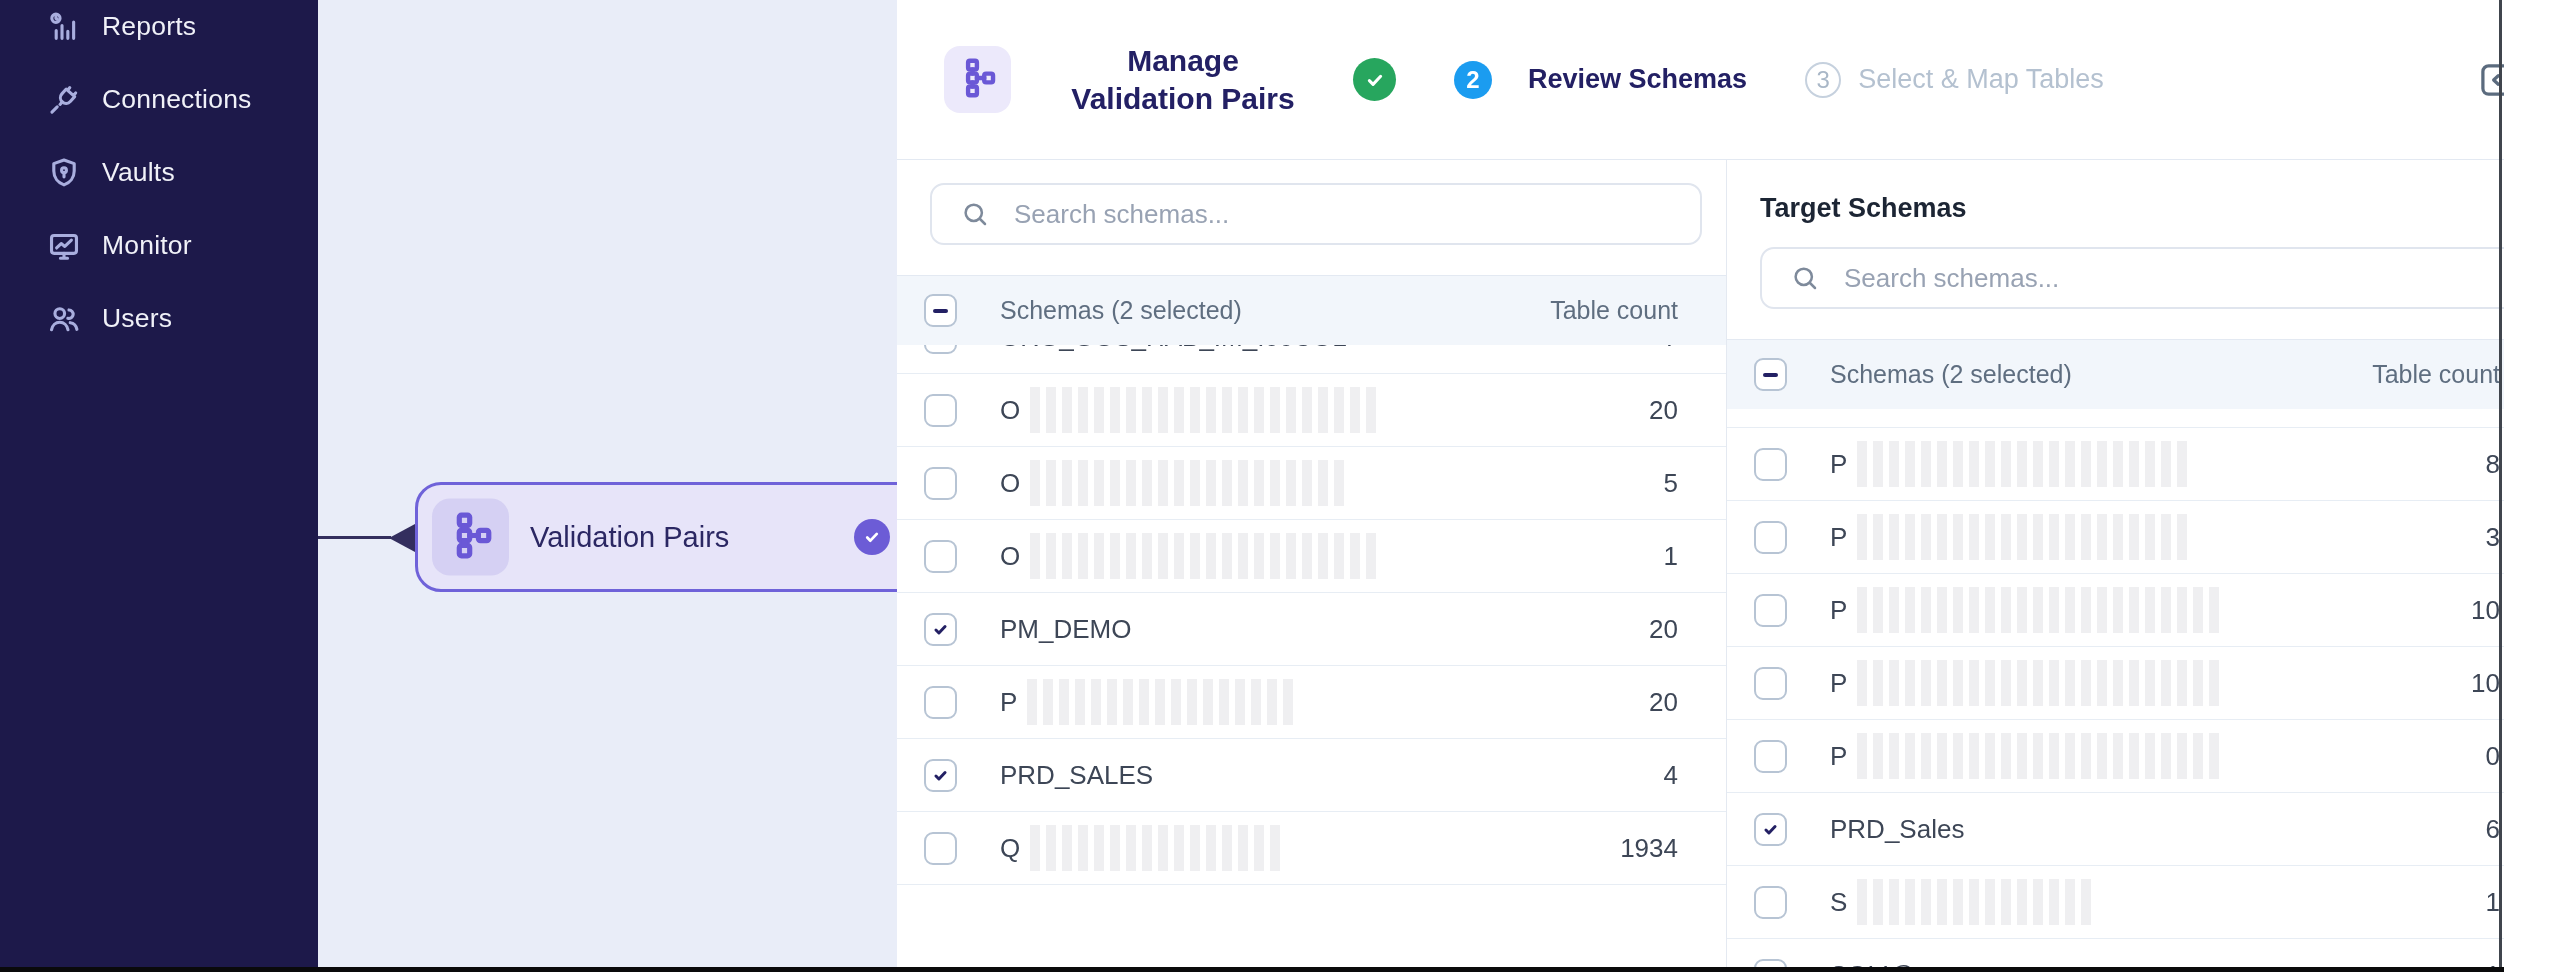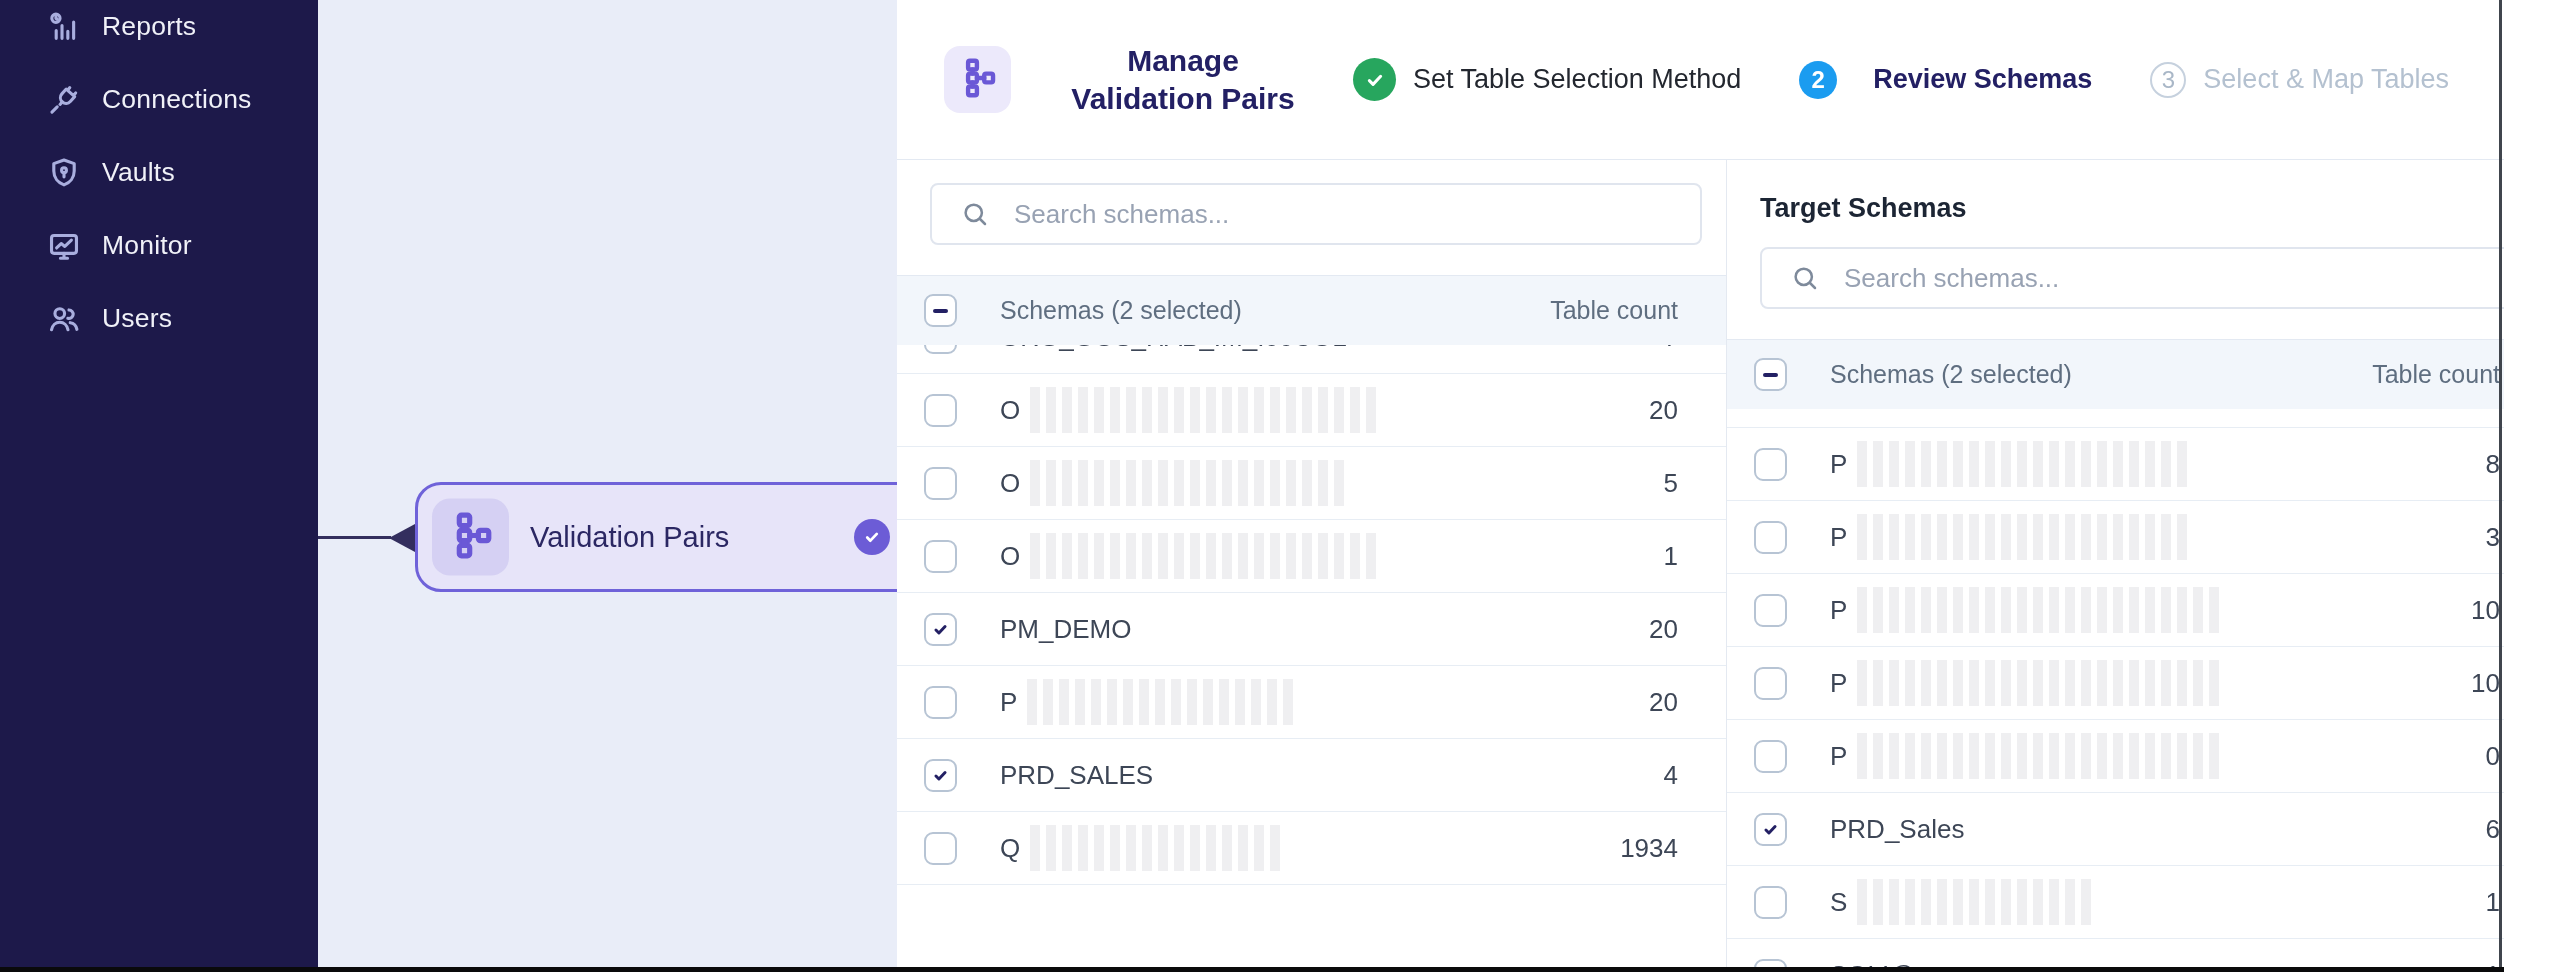--- a/index.html
+++ b/index.html
@@ -43,21 +43,21 @@
   .step.upcoming .step-label{color:#b4c1d0;font-weight:500;}
   .collapse-btn{margin-left:auto;width:46px;height:46px;color:#5b6b7e;cursor:pointer;flex:0 0 auto;}
   .collapse-btn svg{width:100%;height:100%;}
 
   
   .columns{display:flex;height:812px;}
   .scol{box-sizing:border-box;}
   .scol.source{width:830px;border-right:1px solid #e4e9f1;}
   .scol.target{width:833px;}
   .col-title{margin:33px 0 0 33px;font-size:27px;font-weight:600;color:#1c2534;}
-  .search{margin:23px 24px 0 33px;height:62px;border:2px solid #e0e5ee;border-radius:8px;display:flex;align-items:center;background:#fff;box-sizing:border-box;}
+  .search{margin:23px 24px 0 33px;height:62px;border:2px solid #e0e5ee;border-radius:14px;display:flex;align-items:center;background:#fff;box-sizing:border-box;}
   .search .sicon{margin-left:28px;width:30px;height:30px;color:#7e8a9b;flex:0 0 auto;display:flex;}
   .search .sicon svg{width:100%;height:100%;}
   .search input{border:0;outline:0;flex:1;font-size:26px;color:#3d4656;margin-left:22px;font-family:inherit;background:transparent;min-width:0;}
   .search input::placeholder{color:#98a2b3;}
   .twrap{margin-top:30px;}
   .scol.target .twrap{margin-right:12px;}
   .thead{height:70px;background:#f2f6fb;border-top:1px solid #e3e9f2;display:flex;align-items:center;padding:0 48px 0 27px;box-sizing:border-box;}
   .hlabel{margin-left:43px;font-size:25px;color:#5f6e80;}
   .hcount{margin-left:auto;font-size:25px;color:#5f6e80;}
   .tbody{overflow:hidden;}
@@ -175,21 +175,20 @@
         <div>Manage</div>
         <div>Validation Pairs</div>
       </div>
       <div class="steps" id="steps">
           <div class="step done">
             <span class="badge done">
               <svg viewBox="0 0 24 24" fill="none" stroke="#ffffff" stroke-width="2.8" stroke-linecap="round" stroke-linejoin="round">
                 <path d="M6.8 12.6l3.4 3.4 7-7.4"></path>
               </svg>
             </span>
-            <span class="step-label">Set Table Selection Method</span>
           </div>
           <div class="step active">
             <span class="badge active">2</span>
             <span class="step-label">Review Schemas</span>
           </div>
           <div class="step upcoming">
             <span class="badge upcoming">3</span>
             <span class="step-label">Select &amp; Map Tables</span>
           </div>
         </div>

